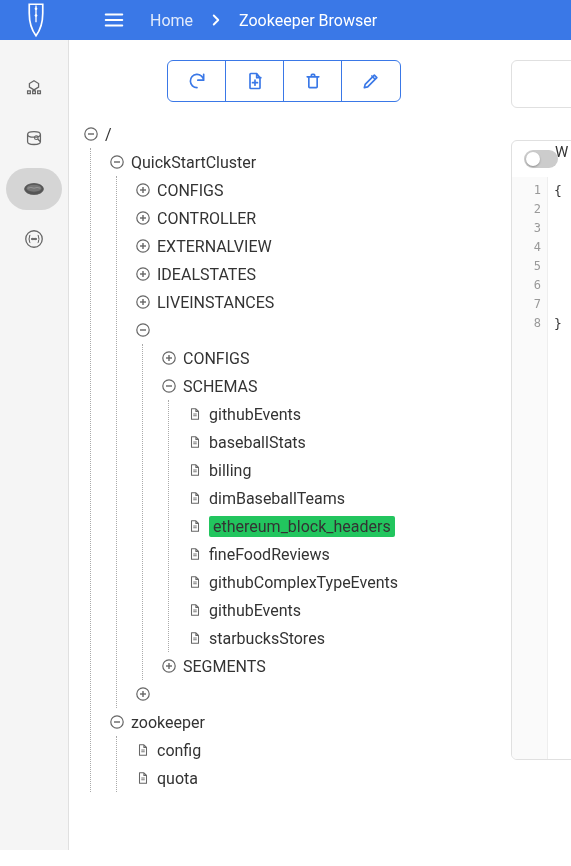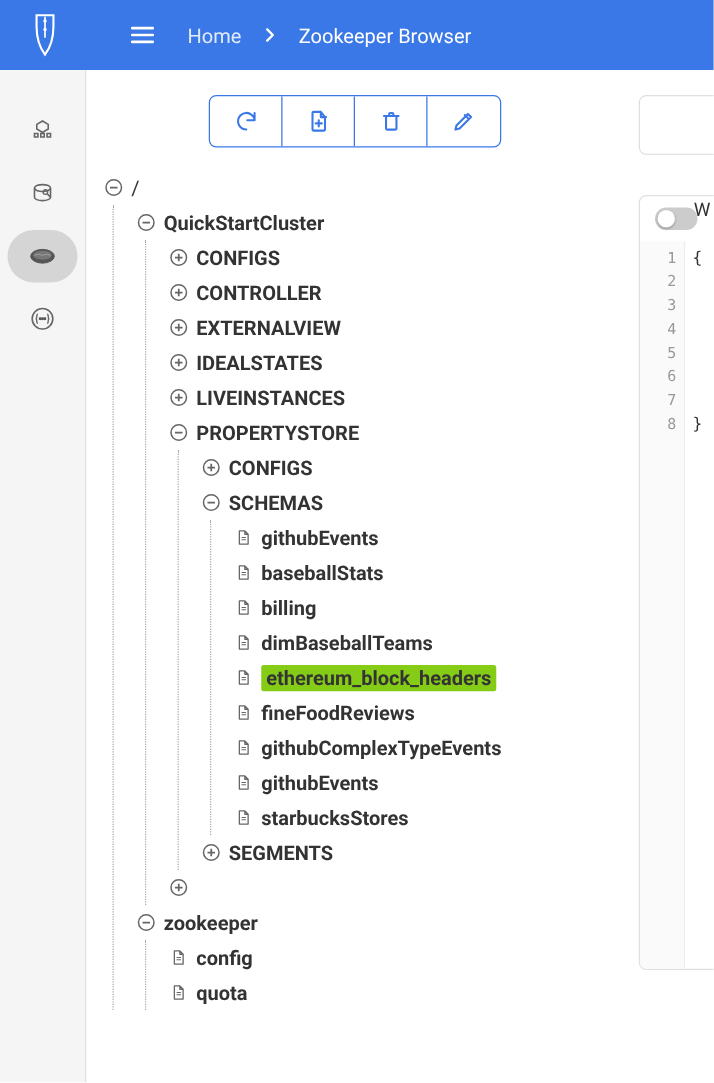--- a/index.html
+++ b/index.html
@@ -1,18 +1,18 @@
 <!DOCTYPE html>
 <html><head>
 <meta charset="utf-8">
 <style>
 * { margin: 0; padding: 0; box-sizing: border-box; }
 body { font-family: -apple-system, BlinkMacSystemFont, "Segoe UI", Roboto, sans-serif; font-size: 15px; color: #333; overflow: hidden; }
 
-.topbar { height: 56px; background: #3a78e7; display: flex; align-items: center; padding: 0 16px; color: #fff; }
+.topbar { height: 40px; background: #3a78e7; display: flex; align-items: center; padding: 0 16px; color: #fff; }
 .logo { width: 40px; height: 40px; display: flex; align-items: center; justify-content: center; margin-right: 40px; }
 .logo svg { width: 28px; height: 36px; }
 .menu-btn { width: 36px; height: 36px; display: flex; align-items: center; justify-content: center; cursor: pointer; border-radius: 4px; margin-right: 18px; }
 .breadcrumb { display: flex; align-items: center; gap: 14px; font-size: 16px; }
 .bc-item { cursor: pointer; }
 .bc-item.active { font-weight: 400; opacity: 0.85; }
 .bc-sep svg { width: 18px; height: 18px; display: block; }
 
 .container { display: flex; height: calc(866px - 56px); }
 
@@ -26,27 +26,27 @@
 .tree-panel { flex: 1; padding: 20px 0 20px 0; overflow-y: auto; position: relative; }
 .toolbar { display: flex; justify-content: center; margin-bottom: 18px; }
 .tb-group { display: flex; border: 1px solid #3a78e7; border-radius: 6px; overflow: hidden; }
 .tb-btn { width: 58px; height: 40px; display: flex; align-items: center; justify-content: center; cursor: pointer; border-right: 1px solid #3a78e7; }
 .tb-btn:last-child { border-right: none; }
 .tb-btn svg { width: 20px; height: 20px; stroke: #3a78e7; fill: none; stroke-width: 2; }
 
 .tree { padding-left: 12px; }
 .node { position: relative; }
 .node-row { display: flex; align-items: center; height: 28px; cursor: pointer; position: relative; z-index: 1; }
-.node-row.selected .node-label { background: #84cc16; border-radius: 2px; padding: 1px 4px; }
+.node-row.selected .node-label { background: #22c55e; border-radius: 2px; padding: 1px 4px; }
 .toggle { width: 20px; height: 20px; display: flex; align-items: center; justify-content: center; margin-right: 4px; flex-shrink: 0; }
 .toggle svg { width: 16px; height: 16px; }
 .file-ic { width: 20px; height: 20px; display: flex; align-items: center; justify-content: center; margin-right: 4px; flex-shrink: 0; }
 .file-ic svg { width: 14px; height: 14px; stroke: #666; fill: none; stroke-width: 1.5; }
 .node-label { font-size: 16px; white-space: nowrap; }
-.children { padding-left: 26px; position: relative; font-weight: bold; }
+.children { padding-left: 26px; position: relative; }
 .children::before { content: ''; position: absolute; left: 9px; top: 0; bottom: 0; border-left: 1px dotted #aaa; }
 
 .right-panel { width: 72px; padding: 20px 0 0 12px; display: flex; flex-direction: column; gap: 32px; position: relative; }
 .right-card { border: 1px solid #e0e0e0; border-radius: 6px; height: 48px; width: 80px; }
 .right-card2 { border: 1px solid #e0e0e0; border-radius: 6px; width: 80px; height: 620px; overflow: hidden; display: flex; }
 .toggle-sw { width: 34px; height: 18px; background: #ccc; border-radius: 10px; position: relative; margin: 12px 6px; }
 .toggle-sw::after { content: ''; position: absolute; width: 14px; height: 14px; background: #fff; border-radius: 50%; top: 2px; left: 2px; box-shadow: 0 1px 2px rgba(0,0,0,0.3); }
 .code-gutter { width: 36px; background: #fafafa; border-right: 1px solid #eee; padding: 6px 6px 0 0; font-family: monospace; font-size: 12px; color: #999; text-align: right; }
 .code-gutter div { height: 19px; }
 .code-body { padding: 6px 0 0 6px; font-family: monospace; font-size: 13px; color: #333; }
@@ -224,21 +224,20 @@
                     </div>
                   </div>
                   <div class="node">
                     <div class="node-row">
                       <span class="toggle">
                         <svg viewBox="0 0 16 16">
                           <circle cx="8" cy="8" r="6.2" stroke="#666" stroke-width="1.2" fill="none"></circle>
                           <line x1="5" y1="8" x2="11" y2="8" stroke="#666" stroke-width="1.4"></line>
                         </svg>
                       </span>
-                      <span class="node-label">PROPERTYSTORE</span>
                     </div>
                     <div class="children">
                       <div class="node">
                         <div class="node-row">
                           <span class="toggle">
                             <svg viewBox="0 0 16 16">
                               <circle cx="8" cy="8" r="6.2" stroke="#666" stroke-width="1.2" fill="none"></circle>
                               <line x1="5" y1="8" x2="11" y2="8" stroke="#666" stroke-width="1.4"></line>
                               <line x1="8" y1="5" x2="8" y2="11" stroke="#666" stroke-width="1.4"></line>
                             </svg>

